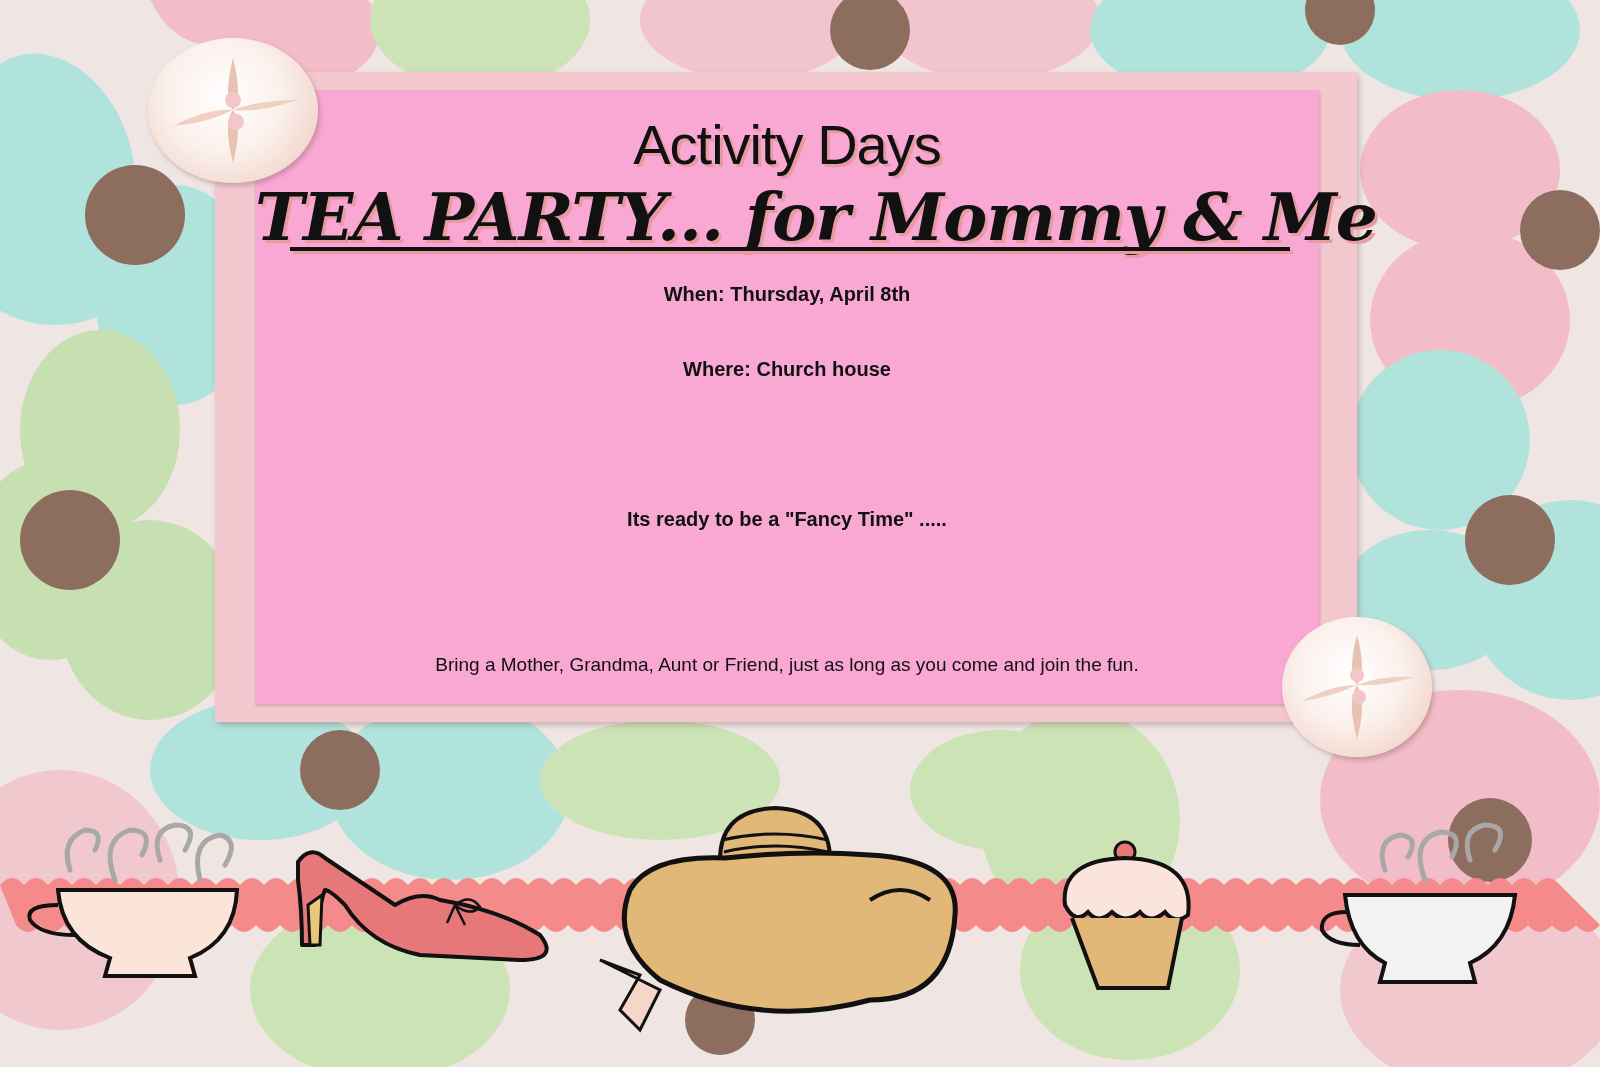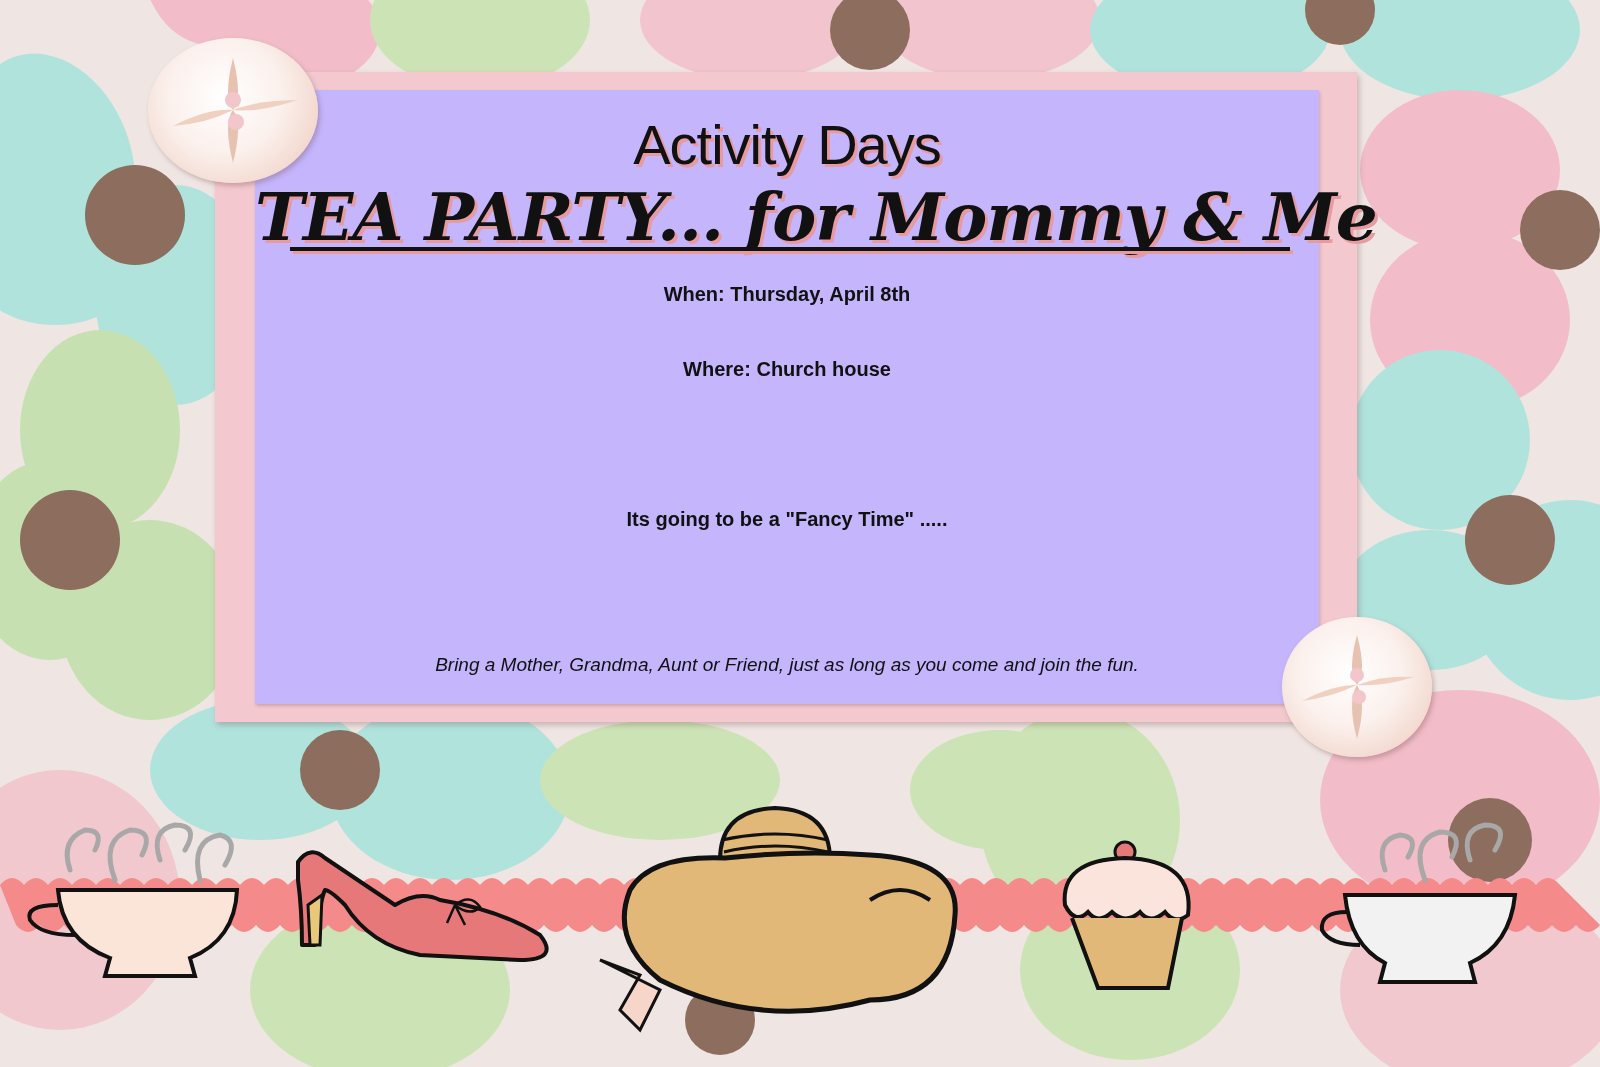--- a/index.html
+++ b/index.html
@@ -1,25 +1,25 @@
 <!DOCTYPE html>
 <html><head>
 <meta charset="utf-8">
 <style>
   html,body{margin:0;padding:0;}
   body{width:1600px;height:1067px;overflow:hidden;position:relative;background:#efe6e3;font-family:"Liberation Sans",sans-serif;}
   .bg{position:absolute;left:0;top:0;width:1600px;height:1067px;}
   .frame{position:absolute;left:215px;top:72px;width:1142px;height:650px;background:#f3c9cf;box-shadow:2px 3px 6px rgba(120,80,80,.35);}
-  .panel{position:absolute;left:255px;top:90px;width:1064px;height:614px;background:#c4b5fd;box-shadow:1px 2px 3px rgba(120,80,80,.3);}
+  .panel{position:absolute;left:255px;top:90px;width:1064px;height:614px;background:#f9a8d4;box-shadow:1px 2px 3px rgba(120,80,80,.3);}
   .t{position:absolute;left:0;width:100%;text-align:center;color:#111;white-space:nowrap;}
   .h1{top:22px;font-size:56px;text-shadow:3px 3px 0 #e79aa0;letter-spacing:-1px;}
   .h2{top:88px;font-size:66px;font-style:italic;font-weight:bold;font-family:"DejaVu Serif",serif;text-shadow:3px 3px 0 #e79aa0;letter-spacing:-1px;}
   .ul{position:absolute;left:35px;top:157px;width:1000px;height:4px;background:#111;box-shadow:3px 3px 0 #e79aa0;}
   .b{font-weight:bold;font-size:20px;}
-  .small{font-size:19px;font-style:italic;}
+  .small{font-size:19px;}
   .button{position:absolute;border-radius:50%;background:radial-gradient(circle at 45% 40%,#ffffff 0%,#fbf0ec 45%,#f0d2c6 85%,#e6c0b0 100%);box-shadow:2px 3px 5px rgba(120,80,80,.35);}
   svg{display:block;}
 </style>
 </head>
 <body>
 
 <svg class="bg" viewBox="0 0 1600 1067">
   <g opacity="0.85">
 
     <g transform="translate(210,10)">
@@ -111,21 +111,21 @@
   </g>
 </svg>
 
 <div class="frame"></div>
 <div class="panel">
   <div class="t h1">Activity Days</div>
   <div class="t h2">TEA PARTY... for Mommy &amp; Me</div>
   <div class="ul"></div>
   <div class="t b" style="top:193px">When: Thursday, April 8th</div>
   <div class="t b" style="top:268px">Where: Church house</div>
-  <div class="t b" style="top:418px">Its going to be a "Fancy Time" .....</div>
+  <div class="t b" style="top:418px">Its ready to be a "Fancy Time" .....</div>
   <div class="t small" style="top:564px">Bring a Mother, Grandma, Aunt or Friend, just as long as you come and join the fun.</div>
 </div>
 
 <div class="button" style="left:148px;top:38px;width:170px;height:145px;">
   <svg width="170" height="145" viewBox="0 0 170 145">
       <path d="M85,20 Q95,60 85,72 Q75,60 85,20Z" fill="#e8c2b0"></path>
       <path d="M85,125 Q95,85 85,72 Q75,85 85,125Z" fill="#e8c2b0"></path>
       <path d="M25,88 Q60,70 85,72 Q60,85 25,88Z" fill="#f0d0c0"></path>
       <path d="M150,62 Q110,75 85,72 Q110,62 150,62Z" fill="#f0d0c0"></path>
       <circle cx="85" cy="62" r="8" fill="#f3c6cc"></circle>

